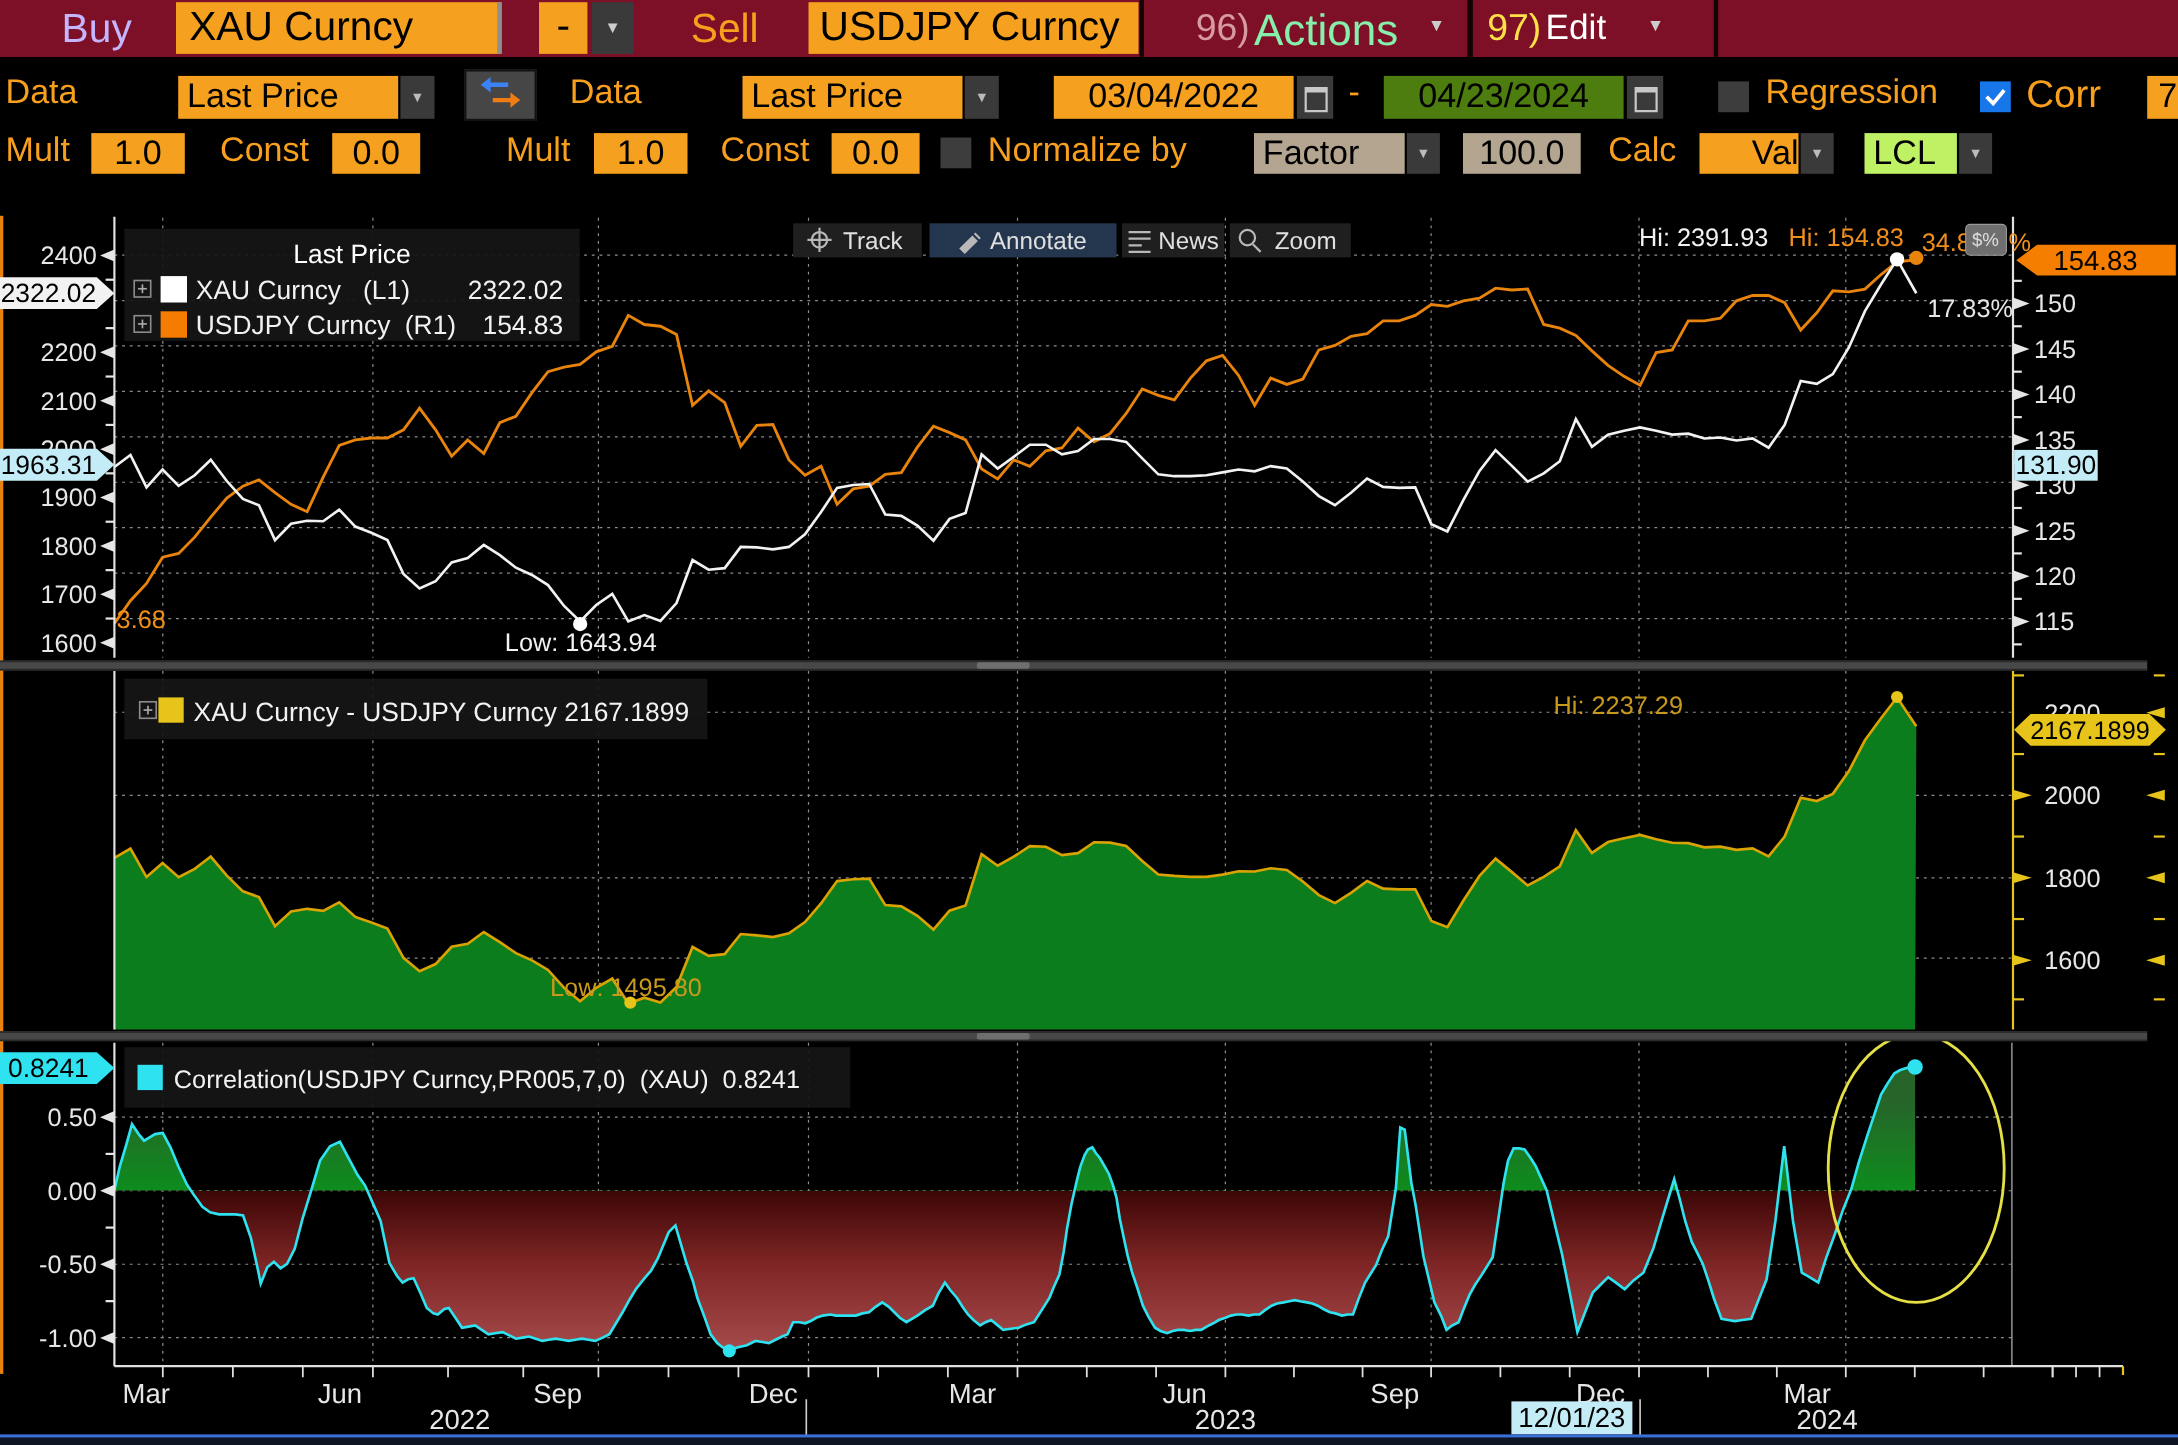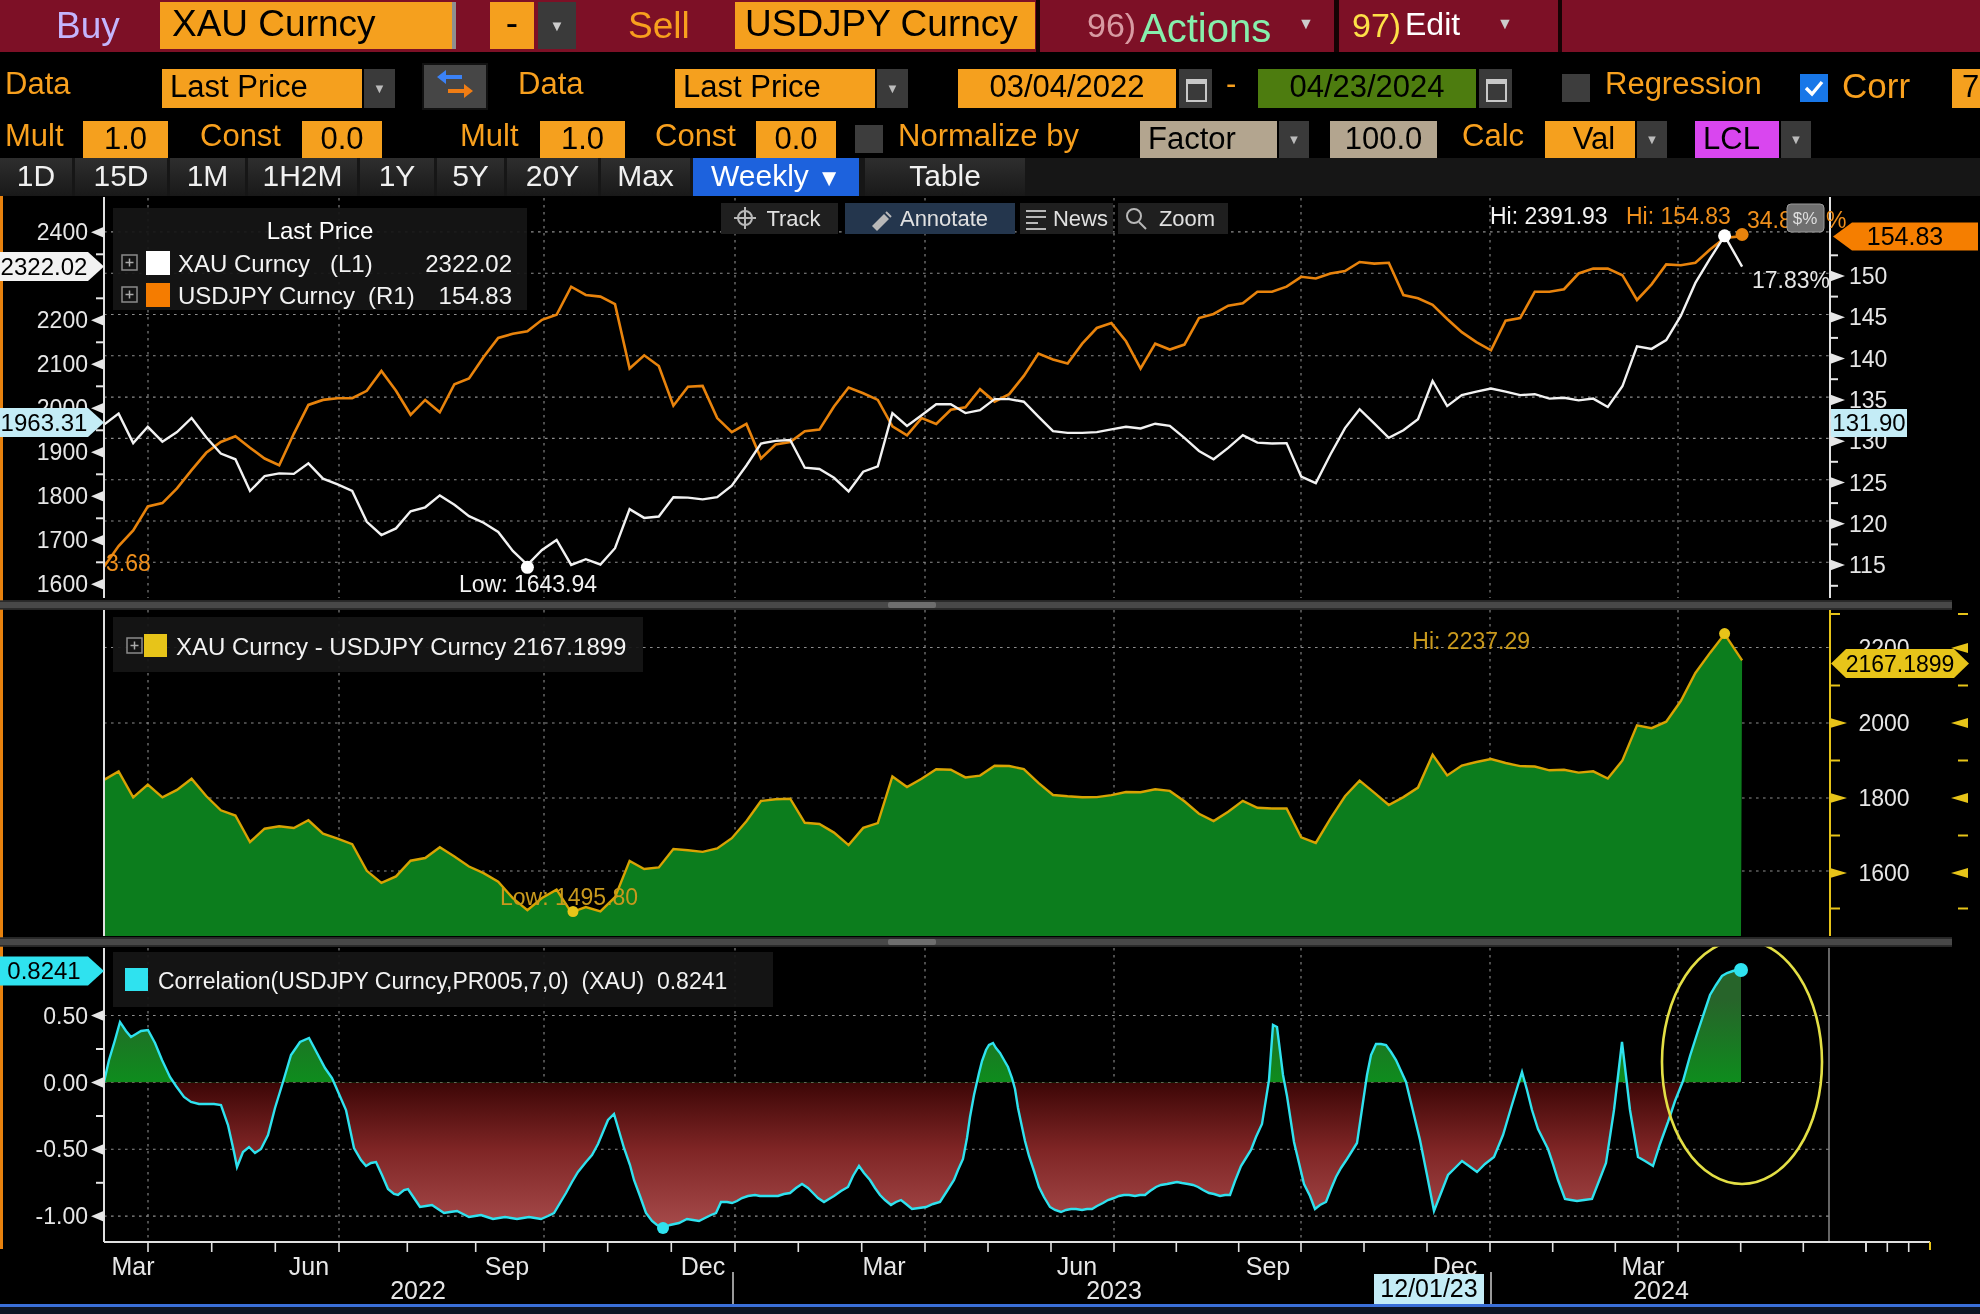--- a/index.html
+++ b/index.html
@@ -66,39 +66,27 @@
 <div style="position:absolute;left:756px;top:5px;width:80px;height:37px;background:#f5a01e;color:#000;font-size:31px;text-align:center">0.0</div>
 <div style="position:absolute;left:855px;top:9px;width:28px;height:28px;background:#3d3d3d"></div>
 <div style="position:absolute;left:898px;top:2px;font-size:31px;color:#f8a01e">Normalize by</div>
 <div style="position:absolute;left:1140px;top:5px;width:137px;height:37px;background:#b3a58f;color:#000;font-size:31px;text-align:center">
         <span style="display:block;text-align:left;padding-left:8px">Factor</span>
       </div>
 <div style="position:absolute;left:1279px;top:5px;width:30px;height:37px;background:#3a3a3a;color:#bbbbbb;font-size:13px;text-align:center;line-height:37px">▼</div>
 <div style="position:absolute;left:1330px;top:5px;width:107px;height:37px;background:#b3a58f;color:#000;font-size:31px;text-align:center">100.0</div>
 <div style="position:absolute;left:1462px;top:2px;font-size:31px;color:#f8a01e">Calc</div>
 <div style="position:absolute;left:1545px;top:5px;width:90px;height:37px;background:#f5a01e;color:#000;font-size:31px;text-align:center">
-        <span style="display:block;text-align:center;padding-left:8px">Val</span>
+        <span style="display:block;text-align:right;padding-left:8px">Val</span>
       </div>
 <div style="position:absolute;left:1637px;top:5px;width:30px;height:37px;background:#3a3a3a;color:#bbbbbb;font-size:13px;text-align:center;line-height:37px">▼</div>
-<div style="position:absolute;left:1695px;top:5px;width:84px;height:37px;background:#d946ef;color:#000;font-size:31px;text-align:center">
+<div style="position:absolute;left:1695px;top:5px;width:84px;height:37px;background:#bef264;color:#000;font-size:31px;text-align:center">
         <span style="display:block;text-align:left;padding-left:8px">LCL</span>
       </div>
 <div style="position:absolute;left:1781px;top:5px;width:30px;height:37px;background:#3a3a3a;color:#bbbbbb;font-size:13px;text-align:center;line-height:37px">▼</div>
-</div>
-<div style="position:absolute;left:0;top:158px;width:1980px;height:38px;background:#161616">
-<div style="position:absolute;left:0px;top:0;width:72px;height:38px;background:linear-gradient(#2e2e2e,#191919);color:#f0f0f0;font-size:30px;text-align:center;padding-top:1px;box-sizing:border-box">1D</div>
-<div style="position:absolute;left:75px;top:0;width:92px;height:38px;background:linear-gradient(#2e2e2e,#191919);color:#f0f0f0;font-size:30px;text-align:center;padding-top:1px;box-sizing:border-box">15D</div>
-<div style="position:absolute;left:170px;top:0;width:75px;height:38px;background:linear-gradient(#2e2e2e,#191919);color:#f0f0f0;font-size:30px;text-align:center;padding-top:1px;box-sizing:border-box">1M</div>
-<div style="position:absolute;left:248px;top:0;width:109px;height:38px;background:linear-gradient(#2e2e2e,#191919);color:#f0f0f0;font-size:30px;text-align:center;padding-top:1px;box-sizing:border-box">1H2M</div>
-<div style="position:absolute;left:360px;top:0;width:74px;height:38px;background:linear-gradient(#2e2e2e,#191919);color:#f0f0f0;font-size:30px;text-align:center;padding-top:1px;box-sizing:border-box">1Y</div>
-<div style="position:absolute;left:437px;top:0;width:67px;height:38px;background:linear-gradient(#2e2e2e,#191919);color:#f0f0f0;font-size:30px;text-align:center;padding-top:1px;box-sizing:border-box">5Y</div>
-<div style="position:absolute;left:507px;top:0;width:91px;height:38px;background:linear-gradient(#2e2e2e,#191919);color:#f0f0f0;font-size:30px;text-align:center;padding-top:1px;box-sizing:border-box">20Y</div>
-<div style="position:absolute;left:601px;top:0;width:89px;height:38px;background:linear-gradient(#2e2e2e,#191919);color:#f0f0f0;font-size:30px;text-align:center;padding-top:1px;box-sizing:border-box">Max</div>
-<div style="position:absolute;left:693px;top:0;width:166px;height:40px;background:#1d62dd;color:#ffffff;font-size:30px;text-align:center;padding-top:1px;box-sizing:border-box">Weekly <span style="font-size:24px">▼</span></div>
-<div style="position:absolute;left:865px;top:0;width:160px;height:38px;background:linear-gradient(#2e2e2e,#191919);color:#f0f0f0;font-size:30px;text-align:center;padding-top:1px;box-sizing:border-box">Table</div>
 </div>
 <svg width="1980" height="1118" viewBox="0 196 1980 1118" style="position:absolute;left:0;top:196px">
 <defs>
 <linearGradient id="rg" x1="0" y1="1082" x2="0" y2="1232" gradientUnits="userSpaceOnUse">
           <stop offset="0" stop-color="#3c0606"></stop>
           <stop offset="0.45" stop-color="#7f2525"></stop>
           <stop offset="1" stop-color="#a84d4d"></stop>
         </linearGradient>
 <linearGradient id="gg" x1="0" y1="1000" x2="0" y2="1082" gradientUnits="userSpaceOnUse">
           <stop offset="0" stop-color="#27642a"></stop>

